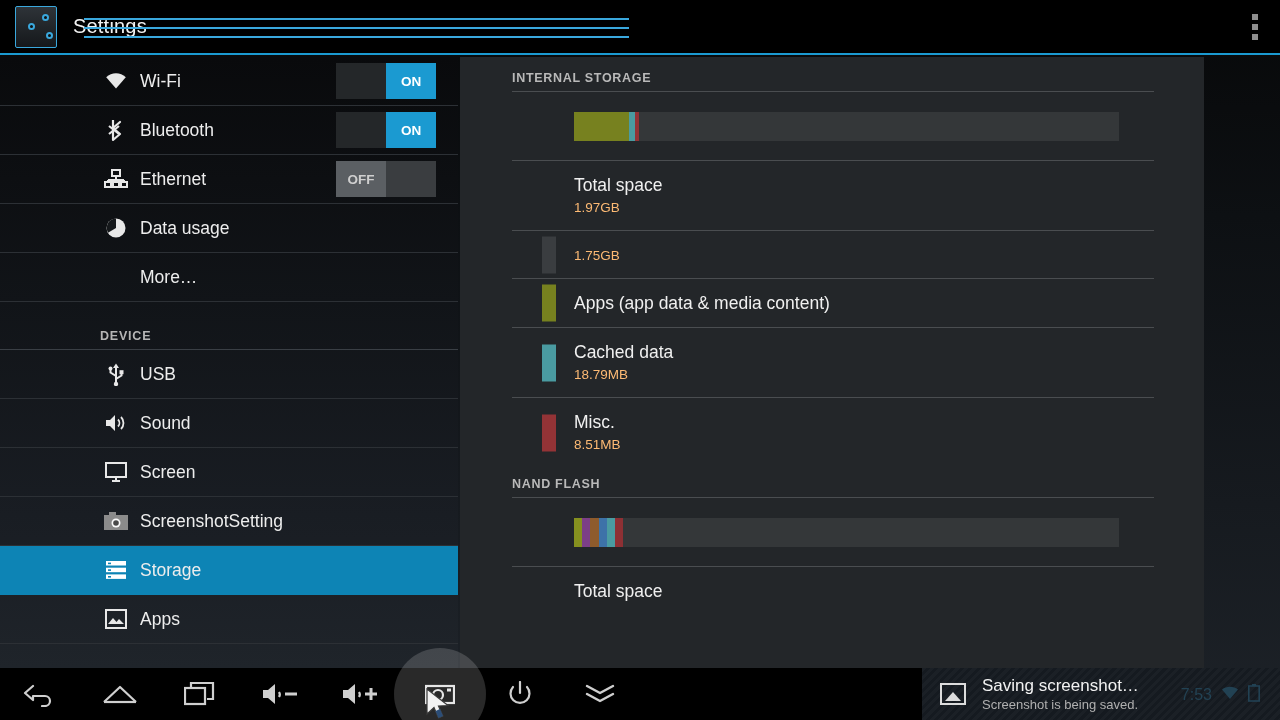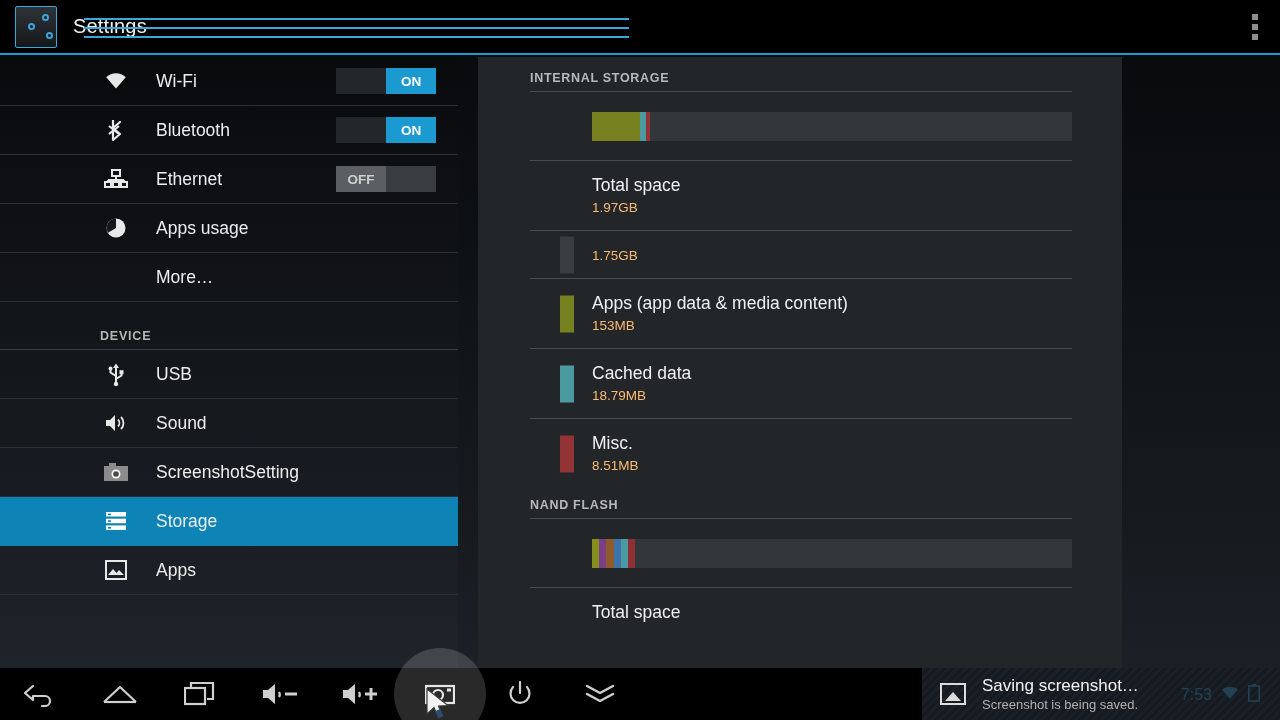--- a/index.html
+++ b/index.html
@@ -36,35 +36,35 @@
     background:linear-gradient(to bottom,#090a0c 0%,#111418 40%,#191d23 75%,#1f242a 100%);
   }
   .row {
     position:relative; height:49px; display:flex; align-items:center;
     border-bottom:1px solid #2c3035;
     padding-left:96px;
   }
   .row.sel { background:#0d84b5; border-bottom-color:#0d84b5; }
   .row .ico { position:absolute; left:103px; top:50%; transform:translateY(-50%);
               width:26px; height:26px; display:flex; align-items:center; justify-content:center; color:#e8e8e8; }
-  .row .lbl { margin-left:60px; color:#ededed; font-size:17.5px; }
+  .row .lbl { margin-left:44px; color:#ededed; font-size:17.5px; }
   .section-hd { height:48px; display:flex; align-items:flex-end; padding:0 0 6px 100px;
                 border-bottom:1px solid #3a3f45; color:#b6b6b6; font-size:12.5px; font-weight:bold; letter-spacing:.8px; }
 
   .toggle { position:absolute; right:22px; top:50%; transform:translateY(-50%);
-            width:100px; height:26px; display:flex; font-size:13.5px; font-weight:bold; }
+            width:100px; height:36px; display:flex; font-size:13.5px; font-weight:bold; }
   .toggle .half { flex:1; display:flex; align-items:center; justify-content:center; }
   .toggle.on .off-side { background:#242729; }
   .toggle.on .on-side { background:#1b9ad1; color:#fff; }
   .toggle.off .off-side { background:#5b5f63; color:#cfcfcf; }
   .toggle.off .on-side { background:#3a3d40; }
 
   
   .panel {
-    position:absolute; left:478px; top:57px; width:644px; height:611px;
+    position:absolute; left:460px; top:57px; width:744px; height:611px;
     background:#232629; overflow:hidden;
   }
   .panel-hd { margin:0 50px 0 52px; padding:14px 0 6px 0; color:#b9b9b9;
               font-size:12.5px; font-weight:bold; letter-spacing:.7px; border-bottom:1px solid #4a4d50; }
   .barwrap { padding:20px 0 19px 0; margin:0 50px 0 52px; border-bottom:1px solid #4a4d50; display:flex; }
   .bar { margin-left:62px; width:545px; height:29px; background:#343739; display:flex; }
   .bar span { display:block; height:100%; }
   .item { position:relative; margin:0 50px 0 52px; padding:13px 0 13px 62px; border-bottom:1px solid #4a4d50; }
   .item:last-child { border-bottom:none; }
   .swatch { position:absolute; left:30px; top:50%; transform:translateY(-50%); width:14px; height:37px; }
@@ -161,21 +161,21 @@
       </span>
     </div>
 
     <div class="row">
       <span class="ico">
         <svg width="22" height="22" viewBox="0 0 22 22">
             <circle cx="11" cy="11" r="9.5" fill="#e8e8e8"></circle>
             <path d="M11 11 V1.5 A9.5 9.5 0 0 0 3 15.8 Z" fill="#15181b"></path>
           </svg>
       </span>
-      <span class="lbl">Apps usage</span>
+      <span class="lbl">Data usage</span>
     </div>
 
     <div class="row">
       <span class="lbl">More…</span>
     </div>
 
     <div class="section-hd">DEVICE</div>
 
     <div class="row">
       <span class="ico">
@@ -196,20 +196,29 @@
       <span class="ico">
         <svg width="24" height="20" viewBox="0 0 24 20">
           <path d="M2 7h4l5-5v16l-5-5H2z" fill="#e8e8e8"></path>
           <path d="M14 6.5a5 5 0 0 1 0 7M17 4a8.5 8.5 0 0 1 0 12" stroke="#e8e8e8" stroke-width="1.8" fill="none"></path>
         </svg>
       </span>
       <span class="lbl">Sound</span>
     </div>
 
 
+    <div class="row">
+      <span class="ico">
+        <svg width="24" height="22" viewBox="0 0 24 22">
+          <rect x="2" y="2" width="20" height="14" fill="none" stroke="#e8e8e8" stroke-width="2"></rect>
+          <path d="M8 20h8M12 16v4" stroke="#e8e8e8" stroke-width="2"></path>
+        </svg>
+      </span>
+      <span class="lbl">Screen</span>
+    </div>
 
     <div class="row">
       <span class="ico">
         <svg width="26" height="20" viewBox="0 0 26 20">
           <rect x="1" y="4" width="24" height="15" fill="#8b8b8b"></rect>
           <rect x="6" y="1" width="7" height="4" fill="#8b8b8b"></rect>
           <circle cx="13" cy="12" r="4.5" fill="#fafafa"></circle>
           <circle cx="13" cy="12" r="2.8" fill="#4a4a4a"></circle>
         </svg>
       </span>
@@ -260,21 +269,20 @@
     </div>
 
     <div class="item">
       <span class="swatch" style="background:#3a3d40"></span>
       <div class="t2">1.75GB</div>
     </div>
 
     <div class="item">
       <span class="swatch" style="background:#77811f"></span>
       <div class="t1">Apps (app data &amp; media content)</div>
-      <div class="t2">153MB</div>
     </div>
 
     <div class="item">
       <span class="swatch" style="background:#4a9ba1"></span>
       <div class="t1">Cached data</div>
       <div class="t2">18.79MB</div>
     </div>
 
     <div class="item" style="border-bottom:none">
       <span class="swatch" style="background:#933336"></span>

